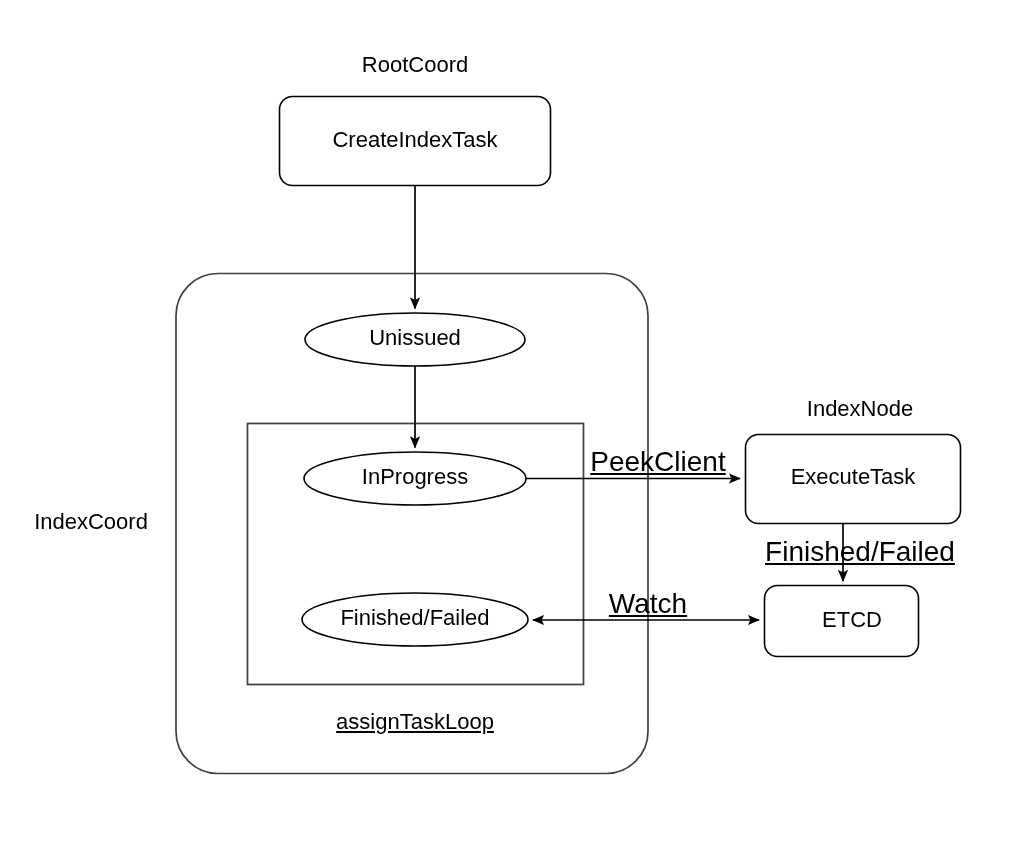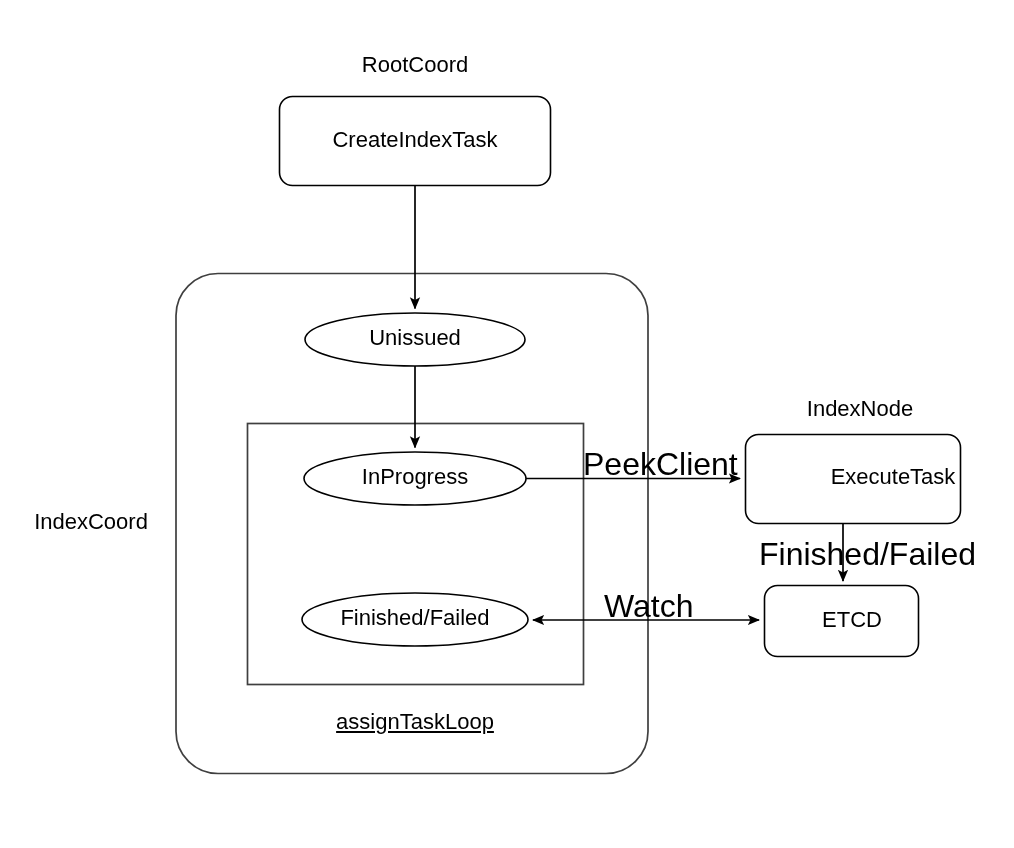--- a/index.html
+++ b/index.html
@@ -26,21 +26,21 @@
   }
   .node-label {
     position: absolute;
     font-family: "Liberation Sans", sans-serif;
     color: #000000;
     white-space: nowrap;
     text-align: center;
     line-height: 1;
   }
   .lbl-24 { font-size: 22px; }
-  .lbl-23 { font-size: 32px; }
+  .lbl-23 { font-size: 28px; text-decoration: underline; }
   .shape-stroke {
     fill: none;
     stroke: #000000;
     stroke-width: 1.6;
   }
   .group-stroke {
     fill: none;
     stroke: #3f3f3f;
     stroke-width: 1.7;
   }
@@ -101,21 +101,21 @@
   <div class="node-label lbl-24" style="left:305px; top:327px; width:220px;">Unissued</div>
 
   <div class="node-label lbl-24" style="left:304px; top:466px; width:222px;">InProgress</div>
 
   <div class="node-label lbl-24" style="left:302px; top:607px; width:226px;">Finished/Failed</div>
 
   <div class="node-label lbl-24" style="left:247px; top:711px; width:336px;text-decoration:underline;">assignTaskLoop</div>
 
   <div class="node-label lbl-24" style="left:752px; top:398px; width:216px;">IndexNode</div>
 
-  <div class="node-label lbl-24" style="left:785px; top:466px; width:216px;">ExecuteTask</div>
+  <div class="node-label lbl-24" style="left:745px; top:466px; width:216px;">ExecuteTask</div>
 
   <div class="node-label lbl-24" style="left:764px; top:609px; width:176px;">ETCD</div>
 
   <div class="node-label lbl-23" style="left:583px; top:448px; width:150px;">PeekClient</div>
 
   <div class="node-label lbl-23" style="left:759px; top:538px; width:202px;">Finished/Failed</div>
 
   <div class="node-label lbl-23" style="left:604px; top:590px; width:88px;">Watch</div>
 
 </div>

